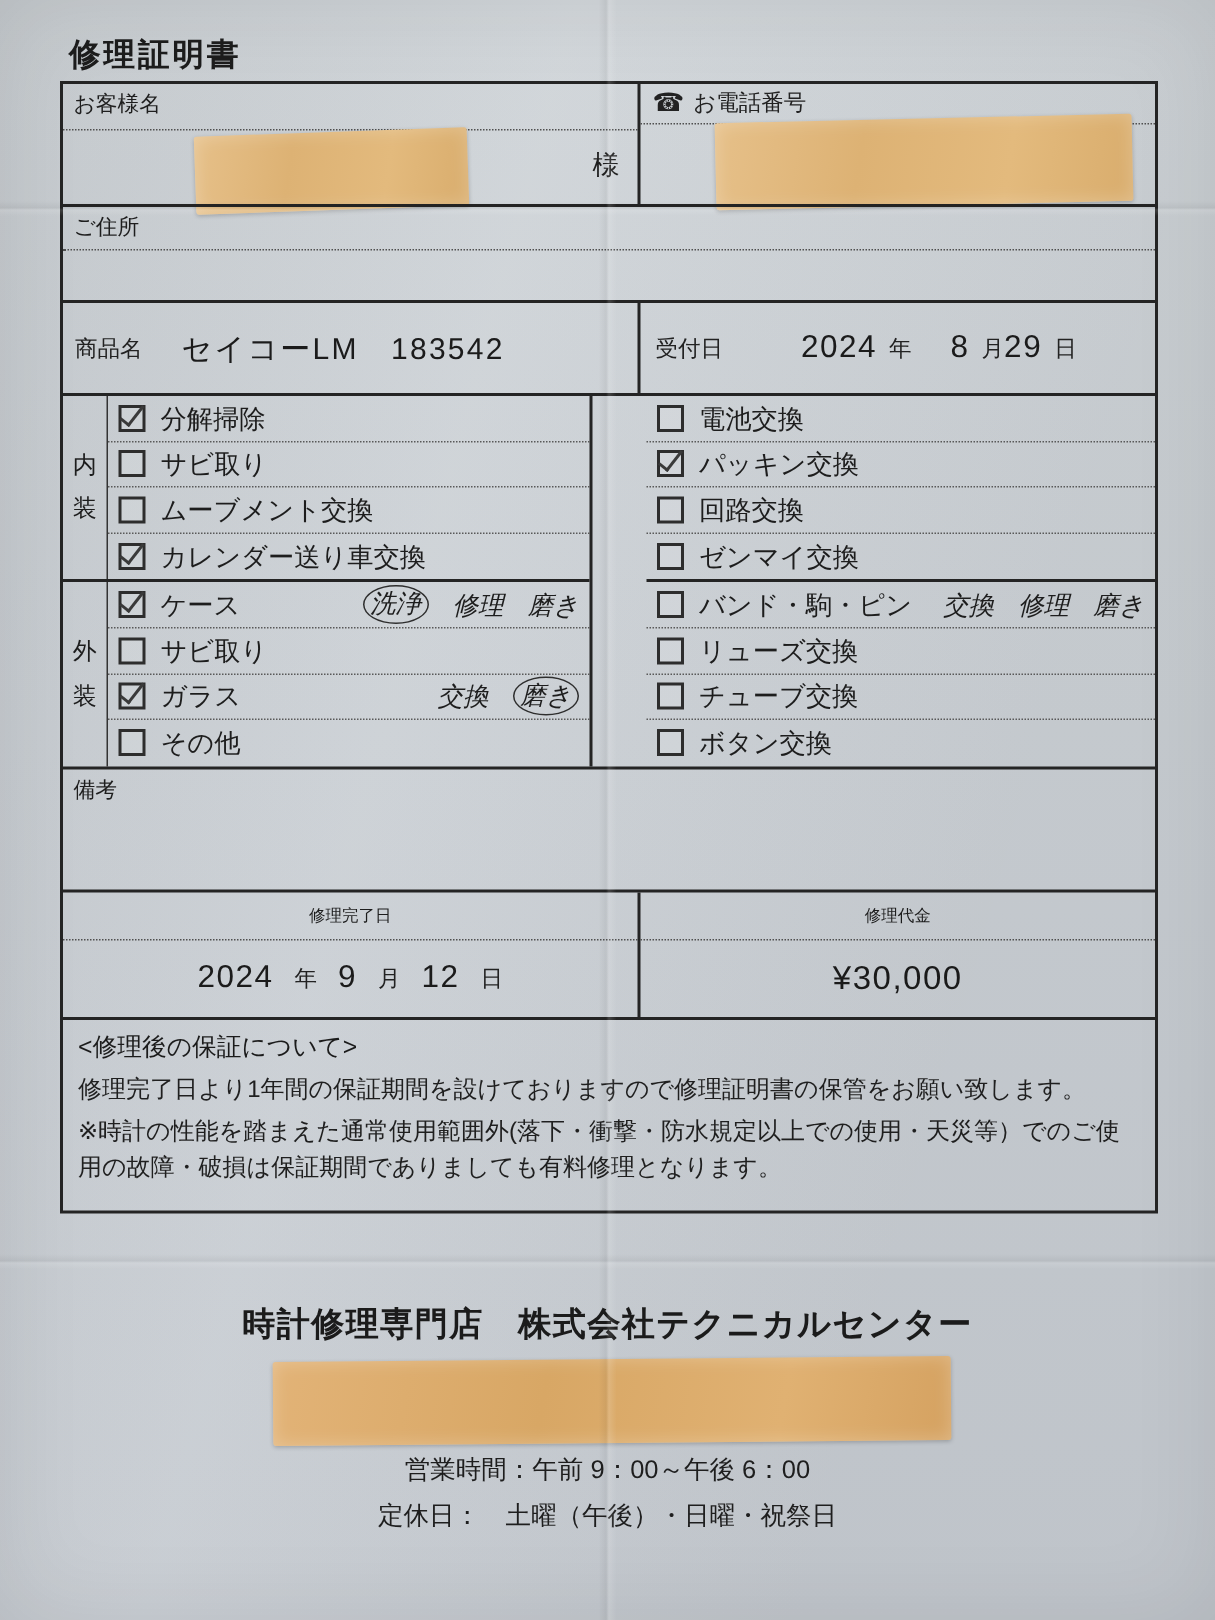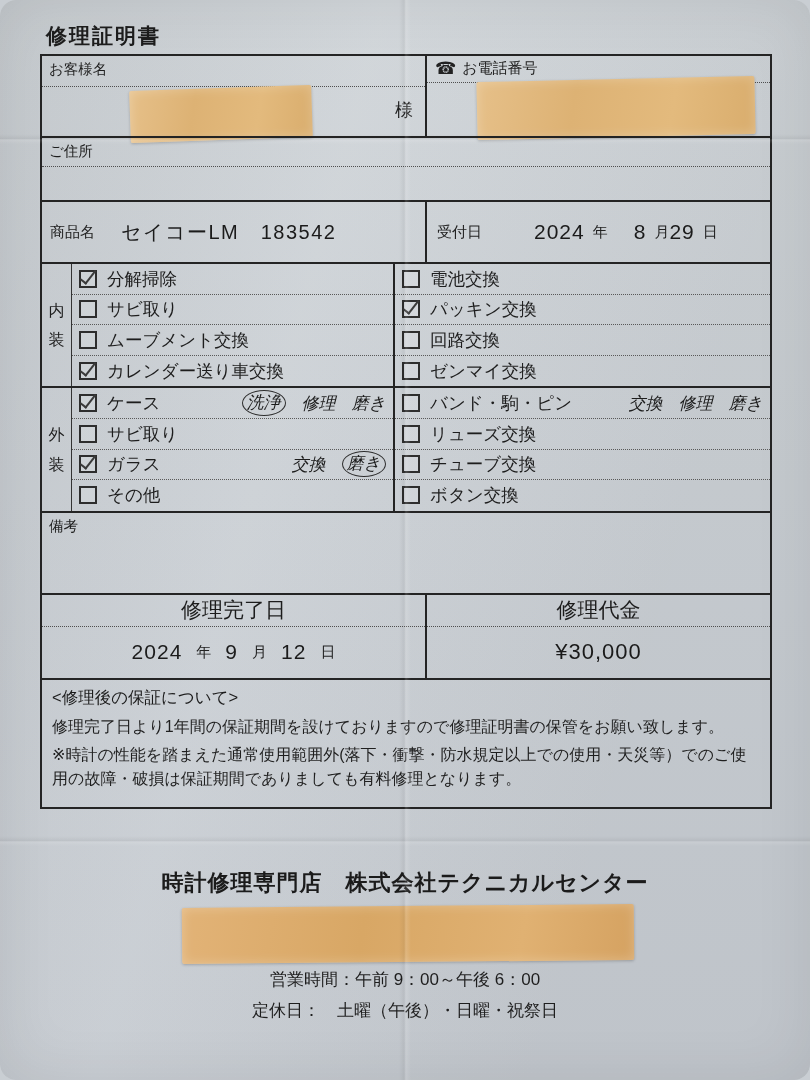--- a/index.html
+++ b/index.html
@@ -10,21 +10,20 @@
     background: #c9ced3;
     position: relative;
     overflow: hidden;
   }
   .paper {
     position: absolute; inset: 0;
     background:
       linear-gradient(105deg, rgba(0,0,0,0.05), rgba(255,255,255,0.06) 35%, rgba(0,0,0,0.035) 75%),
       linear-gradient(180deg, #cfd4d8 0%, #cbd0d5 45%, #c6cbd1 100%);
     box-shadow: inset 0 0 60px rgba(0,0,0,0.08);
-    border-radius: 16px;
   }
   .crease-v { position:absolute; left:399px; top:0; width:12px; height:100%; pointer-events:none;
     background: linear-gradient(90deg, rgba(0,0,0,0) 0%, rgba(0,0,0,0.055) 42%, rgba(255,255,255,0.14) 58%, rgba(0,0,0,0) 100%); }
   .crease-h { position:absolute; left:0; width:100%; height:10px; pointer-events:none;
     background: linear-gradient(180deg, rgba(0,0,0,0) 0%, rgba(0,0,0,0.05) 45%, rgba(255,255,255,0.12) 60%, rgba(0,0,0,0) 100%); }
 
   .doc-title { position:absolute; left:46px; top:22px; font-size:21px; font-weight:600; letter-spacing:2px; color:#1c1c1c; }
 
   .form {
     position:absolute; left:40px; top:54px; width:732px;
@@ -59,21 +58,21 @@
   .prod-value { font-size:20px; margin-left:26px; letter-spacing:1.5px; color:#1b1b1b; }
   .cell-recv { flex:1; display:flex; align-items:center; }
   .recv-label { font-size:15px; margin-left:10px; }
   .dnum { font-size:21px; letter-spacing:1px; color:#1b1b1b; }
   .dunit { font-size:15px; }
   .recv-label + .dnum { margin-left:52px; }
   .g10 { margin-left:8px; } .g28 { margin-left:26px; } .g20 { }
 
   .svc { display:flex; border-top:2.5px solid #242424; }
   .svc-left { width:353px; border-right:2px solid #242424; }
-  .svc-right { flex:1; }
+  .svc-right { flex:1;padding-left:36px; }
   .sec { display:flex; }
   .sec + .sec { border-top:2.5px solid #242424; }
   .vlabel { width:30px; border-right:1.5px solid #333; display:flex; align-items:center; justify-content:center;
     text-align:center; font-size:16px; line-height:1.85; word-break:break-all; padding:0 6px; color:#1d1d1d; }
   .sec-rows { flex:1; }
   .srow { height:30.6px; display:flex; align-items:center; padding-left:7px; }
   .srow:not(:last-child) { border-bottom:1.5px dotted #595959; }
   .grp2 { border-top:2.5px solid #242424; }
   .cb { position:relative; width:18px; height:18px; border:2px solid #2d2d2d; flex:none; margin-right:10px; background:rgba(255,255,255,0.12); }
   .cb .tick { display:none; }
@@ -83,21 +82,21 @@
   .opts { margin-left:auto; display:flex; gap:16px; padding-right:7px; font-size:17px; align-items:center;font-style:italic; }
   .opt { color:#1d1d1d; white-space:nowrap; }
   .opt.circled { border:1.6px solid #2e2e2e; border-radius:50%; padding:0 4px 1px; }
 
   .row-remarks { height:82px; border-top:2.5px solid #242424; position:relative; }
 
   .row-money { display:flex; height:85px; border-top:2.5px solid #242424; }
   .money-cell-l { width:385px; border-right:2px solid #242424; display:flex; flex-direction:column; }
   .money-cell-r { flex:1; display:flex; flex-direction:column; }
   .money-head { height:32px; display:flex; align-items:center; justify-content:center;
-    font-size:21px; border-bottom:1.5px dotted #4f4f4f; color:#1c1c1c; }
+    font-size:11px; border-bottom:1.5px dotted #4f4f4f; color:#1c1c1c; }
   .money-val { flex:1; display:flex; align-items:center; justify-content:center; gap:14px; }
   .price { font-size:22px; letter-spacing:1px; color:#1a1a1a; }
 
   .row-warranty { border-top:2.5px solid #242424; padding:7px 10px 12px; }
   .warranty-head { font-size:16.5px; margin-bottom:6px; color:#1b1b1b; }
   .warranty-line { font-size:16px; line-height:1.55; color:#1f1f1f; margin-bottom:3px; }
 
   .shop-name { position:absolute; left:0; top:868px; width:100%; text-align:center;
     font-size:22px; font-weight:700; letter-spacing:1px; color:#1b1b1b; }
   .hours   { position:absolute; left:0; top:968px;  width:100%; text-align:center; font-size:17px; color:#1e1e1e; }

